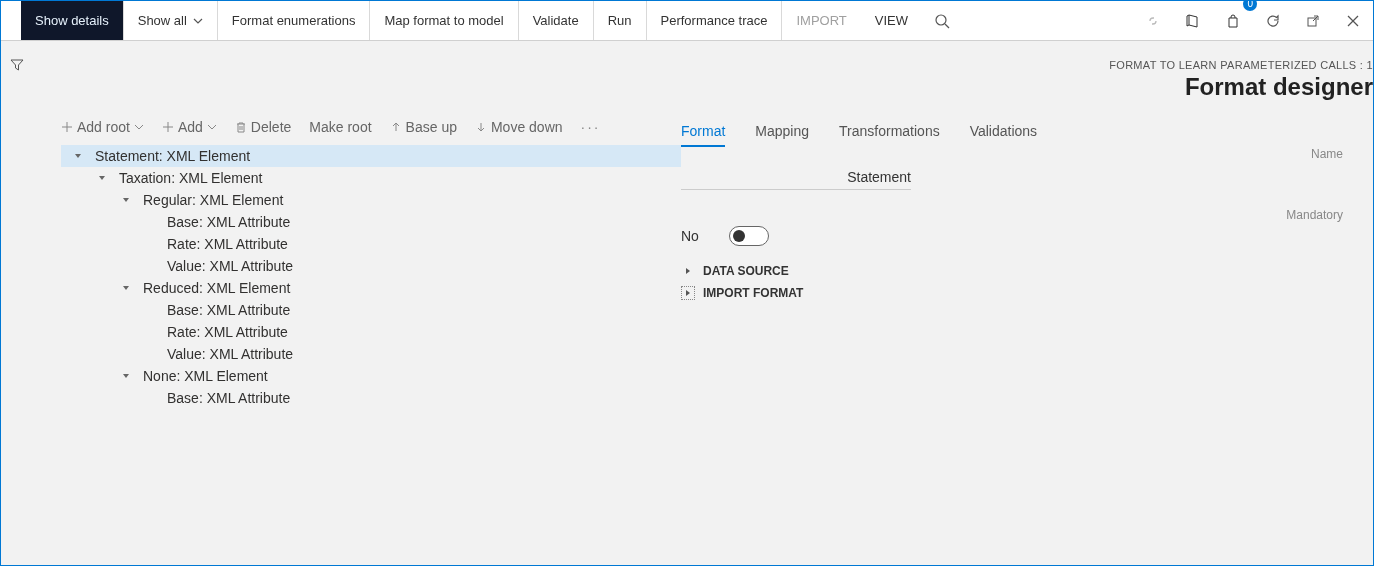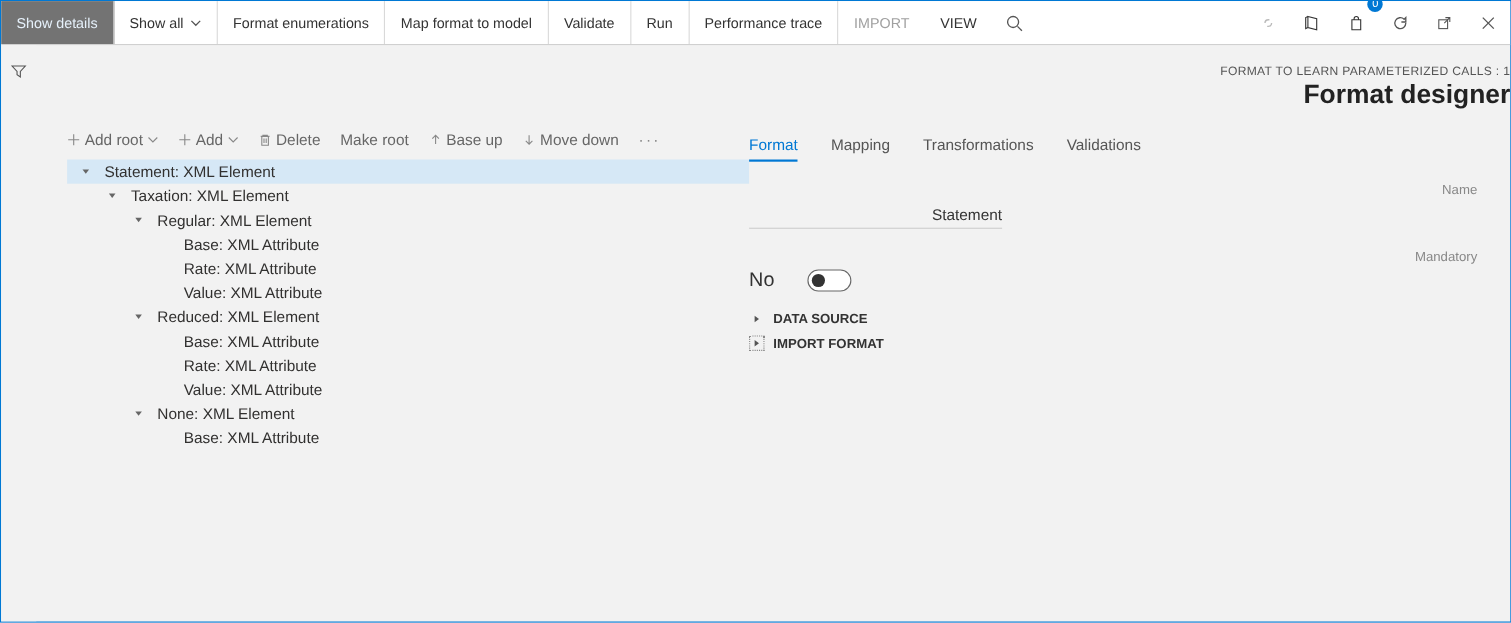--- a/index.html
+++ b/index.html
@@ -1,20 +1,20 @@
 <!DOCTYPE html>
 <html><head>
 <meta charset="utf-8">
 <style>
   * { box-sizing: border-box; margin: 0; padding: 0; font-family: "Segoe UI", Arial, sans-serif; }
   body { background: #f2f2f2; width: 1374px; height: 566px; overflow: hidden; border: 1px solid #0078d4; }
   
   .topbar { display: flex; height: 40px; background: #fff; border-bottom: 1px solid #d0d0d0; align-items: stretch; }
   .topbar .btn { display: flex; align-items: center; padding: 0 14px; font-size: 13px; color: #333; border-right: 1px solid #d9d9d9; cursor: pointer; }
-  .topbar .btn.selected { background: #737373; color: #e6f1fb; }
+  .topbar .btn.selected { background: #0f172a; color: #e6f1fb; margin-left: 20px; }
   .topbar .btn.noborder { border-right: none; }
   .topbar .btn.disabled { color: #a0a0a0; }
   .topbar .spacer { flex: 1; }
   .topbar .iconbtn { display: flex; align-items: center; justify-content: center; width: 40px; color: #555; cursor: pointer; }
   .chev { margin-left: 6px; }
   
   .body { display: flex; height: calc(100% - 40px); }
   .filterbar { width: 32px; background: #f2f2f2; display: flex; justify-content: center; padding-top: 16px; }
   .main { flex: 1; padding: 18px 0 0 28px; position: relative; text-align: right; }
   
@@ -27,21 +27,21 @@
   .toolbar2 .tb { display: flex; align-items: center; gap: 4px; cursor: pointer; }
   .toolbar2 svg { flex-shrink: 0; }
   
   .tree { font-size: 14px; color: #323130; }
   .tree .row { display: flex; align-items: center; height: 22px; padding-left: 6px; }
   .tree .row.sel { background: #d6e8f6; }
   .tree .caret { width: 14px; display: inline-flex; justify-content: center; margin-right: 6px; color:#666; }
   .tree .label { padding-left: 4px; }
   
   .rightcol { flex: 1; padding-right: 30px; }
-  .tabs { display: flex; gap: 30px; font-size: 14px; padding-top: 4px; margin-bottom: 18px; }
+  .tabs { display: flex; gap: 30px; font-size: 14px; padding-top: 4px; }
   .tabs .tab { color: #555; cursor: pointer; padding-bottom: 6px; }
   .tabs .tab.active { color: #0078d4; border-bottom: 2px solid #0078d4; font-weight: 400; }
   
   .field { margin-bottom: 18px; }
   .field .lbl { font-size: 12px; color: #888; margin-bottom: 4px; }
   .field .val { font-size: 14px; color: #333; border-bottom: 1px solid #ccc; padding: 4px 0; width: 170px; }
   .field .val.wide { width: 230px; }
   .toggle-row { display:flex; align-items:center; gap:30px; }
   .toggle { width: 40px; height: 20px; border: 1px solid #666; border-radius: 10px; position: relative; background:#fff; }
   .toggle .knob { width: 12px; height: 12px; background: #333; border-radius: 50%; position: absolute; left: 3px; top: 3px; }
@@ -252,21 +252,21 @@
           <div class="tab">Validations</div>
         </div>
 
         <div class="field">
           <div class="lbl">Name</div>
           <div class="val wide">Statement</div>
         </div>
         <div class="field">
           <div class="lbl">Mandatory</div>
           <div class="toggle-row">
-            <span style="font-size:18px;color:#333;">No</span>
+            <span style="font-size:14px;color:#333;">No</span>
             <div class="toggle">
                 <div class="knob"></div>
               </div>
           </div>
         </div>
 
         <div class="collap">
           <span class="tri">
             <svg width="8" height="8" viewBox="0 0 8 8">
                 <path d="M2 1v6l4-3z" fill="#555"></path>

